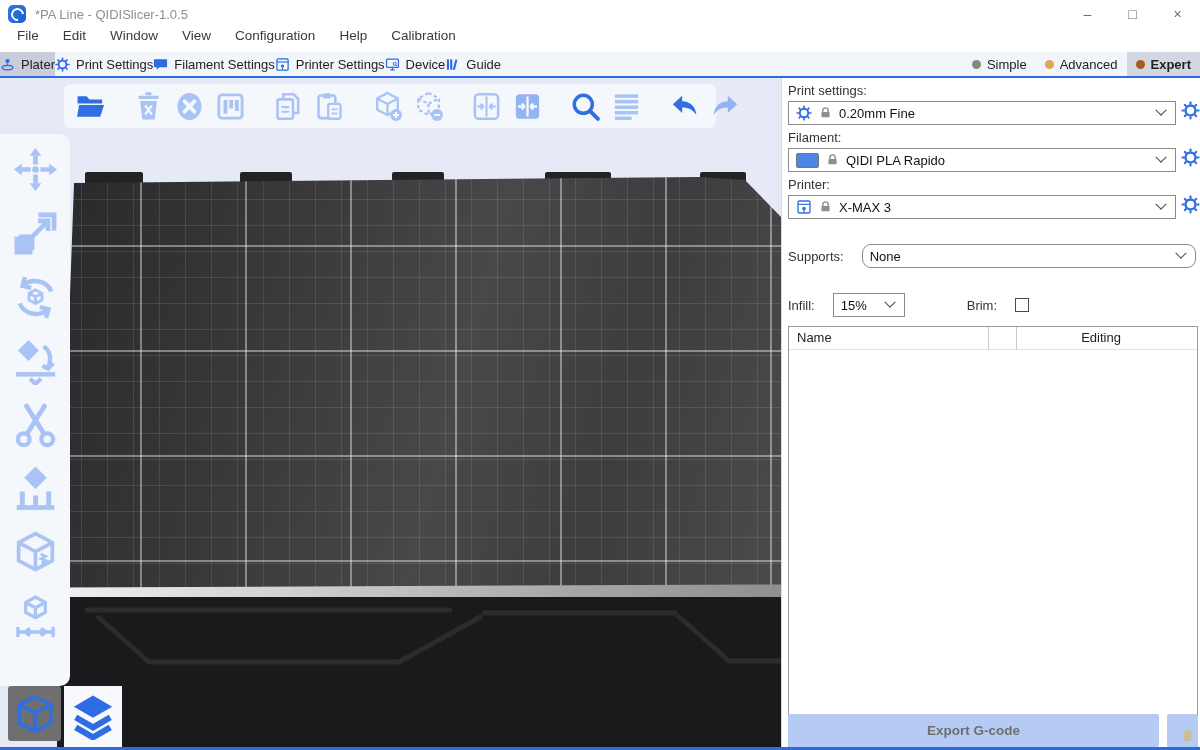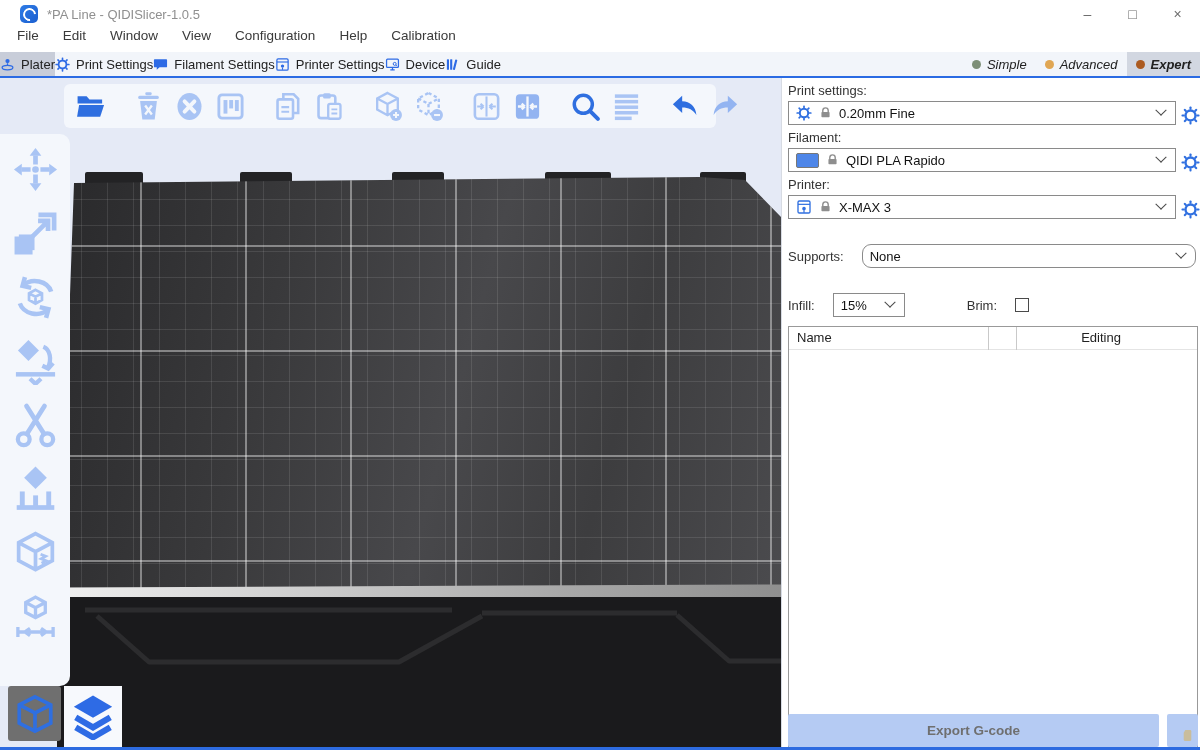--- a/index.html
+++ b/index.html
@@ -1,38 +1,38 @@
 <!DOCTYPE html>
 <html><head>
 <meta charset="utf-8">
 <style>
   * { margin:0; padding:0; box-sizing:border-box; }
   html,body { width:1200px; height:750px; overflow:hidden; }
   body { font-family:"Liberation Sans","DejaVu Sans",sans-serif; font-size:13px; color:#333; background:#fff; }
   .window { position:relative; width:1200px; height:750px; background:#fff; }
 
   
-  .titlebar { height:28px; display:flex; align-items:center; padding-left:20px; background:#fff;justify-content:flex-end; }
+  .titlebar { height:28px; display:flex; align-items:center; padding-left:8px; background:#fff;justify-content:flex-end; }
   .applogo { width:18px; height:18px; border-radius:5px; background:linear-gradient(135deg,#2f7ce6,#1b5fd0); position:relative; flex:0 0 auto; }
   .applogo::before { content:''; position:absolute; left:3px; top:3px; width:9px; height:9px; border:2.2px solid #fff; border-right-color:transparent; border-radius:50%; transform:rotate(40deg); }
   .wtitle { margin-left:9px; color:#8f8f8f; font-size:13px; }
   .wctrls { margin-left:auto; display:flex; }
   .wbtn { width:45px; height:28px; display:flex; align-items:center; justify-content:center; color:#6e6e6e; font-size:14px; cursor:default; }
 
   
   .menubar { height:24px; display:flex; padding-left:5px; background:#fff; }
   .menu-item { padding:0 12px; font-size:13.5px; color:#3a3a3a; }
 
   
   .tabbar { height:26px; display:flex; align-items:stretch; background:#f2f5fa; border-bottom:2px solid #2b6be3; }
   .tab { display:flex; align-items:center; gap:6px; padding:0 0; font-size:13px; color:#222; }
   .tab.active { background:#c8cdd9; }
   .tab svg { width:15px; height:15px; color:#2e6be5; }
   .modes { margin-left:auto; display:flex; align-items:stretch; }
-  .mode { display:flex; align-items:center; gap:6px; padding:0 9px; font-size:13px; color:#222;font-style:italic; }
+  .mode { display:flex; align-items:center; gap:6px; padding:0 9px; font-size:13px; color:#222; }
   .mode.active { background:#d2d7e1; font-weight:bold; }
   .dot { width:9px; height:9px; border-radius:50%; }
 
   
   .workspace { position:absolute; top:78px; left:0; right:0; bottom:0; }
   .viewport { position:absolute; left:0; top:0; width:781px; height:672px; background:#e5eaf6; overflow:hidden; }
   .vdivider { position:absolute; left:781px; top:0; width:1px; height:672px; background:#d7dbe3; }
 
   
   .bed-side { position:absolute; left:52px; top:100px; width:16px; height:240px; background:linear-gradient(#9a9a9a,#6f6f6f); clip-path:polygon(30% 0,100% 3%,78% 100%,0 92%); }
@@ -66,21 +66,21 @@
   .gbtn svg { width:47px; height:47px; }
 
   .view3d { position:absolute; left:8px; top:608px; width:53px; height:55px; background:#6f6f6f; border-radius:3px; display:flex; align-items:center; justify-content:center; color:#2f6fe0; }
   .view3d svg { width:42px; height:42px; }
   .viewlayers { position:absolute; left:64px; top:608px; width:58px; height:62px; background:#f7f9fd; display:flex; align-items:center; justify-content:center; color:#2e6be5; }
   .viewlayers svg { width:46px; height:46px; }
 
   
   .sidebar { position:absolute; left:782px; top:0; width:418px; height:672px; background:#fff; padding-left:6px; }
   .slabel { margin-top:5px; margin-bottom:3px; font-size:13px; color:#333; }
-  .combo-row { display:flex; align-items:flex-end; gap:5px; }
+  .combo-row { display:flex; align-items:flex-start; gap:5px; }
   .combo { position:relative; width:392px; height:24px; border:1px solid #8a8a8a; background:#fff; display:flex; align-items:center; gap:7px; padding-left:7px; }
   .combo.small { width:334px;border-radius:9px; }
   .combo.tiny { width:72px; }
   .combo .val { font-size:13px; color:#111; white-space:nowrap; }
   .chev { width:8px; height:8px; border-right:1.6px solid #4a4a4a; border-bottom:1.6px solid #4a4a4a; transform:rotate(45deg) translate(-2px,-2px); margin-left:auto; margin-right:10px; flex:0 0 auto; }
   .lock { width:13px; height:14px; color:#8e8e8e; flex:0 0 auto; }
   .cicon { width:16px; height:16px; color:#2f6fe0; flex:0 0 auto; }
   .gear-btn { width:19px; height:19px; color:#2f6fe0; flex:0 0 auto; }
   .swatch { width:23px; height:15px; border:1px solid #777; border-radius:2px; flex:0 0 auto; }
   .inline-row { display:flex; align-items:center; margin-top:25px; gap:18px; }

